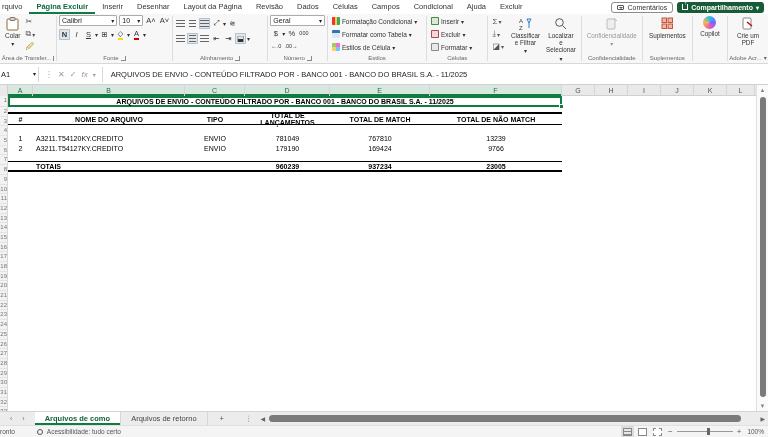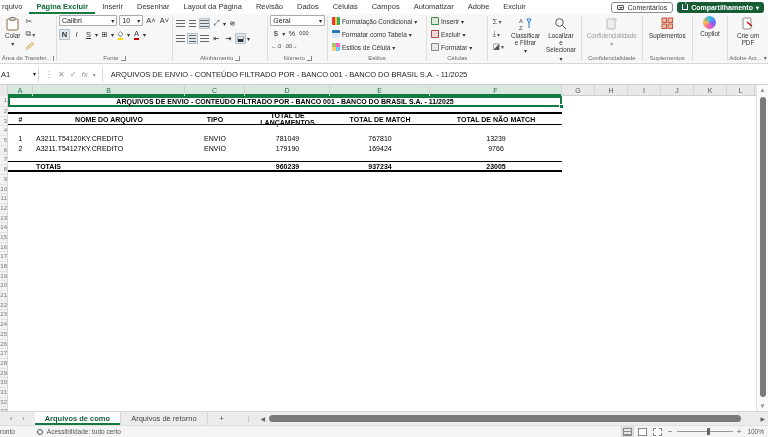--- a/index.html
+++ b/index.html
@@ -135,22 +135,22 @@
   <div id="menubar">
     <span class="menu-item first">rquivo</span>
     <span class="menu-item active">Página Excluir</span>
     <span class="menu-item">Inserir</span>
     <span class="menu-item">Desenhar</span>
     <span class="menu-item">Layout da Página</span>
     <span class="menu-item">Revisão</span>
     <span class="menu-item">Dados</span>
     <span class="menu-item">Células</span>
     <span class="menu-item">Campos</span>
-    <span class="menu-item">Automatizar</span>
-    <span class="menu-item">Adobe</span>
+    <span class="menu-item">Condicional</span>
+    <span class="menu-item">Ajuda</span>
     <span class="menu-item">Excluir</span>
     <div id="menubar-right">
       <div class="comments-btn">
         <span class="bubble-ico"></span>
         <span>Comentários</span>
       </div>
       <div class="share-btn">
         <span class="share-ico"></span>
         <span>Compartilhamento</span>
         <span class="chev"></span>

